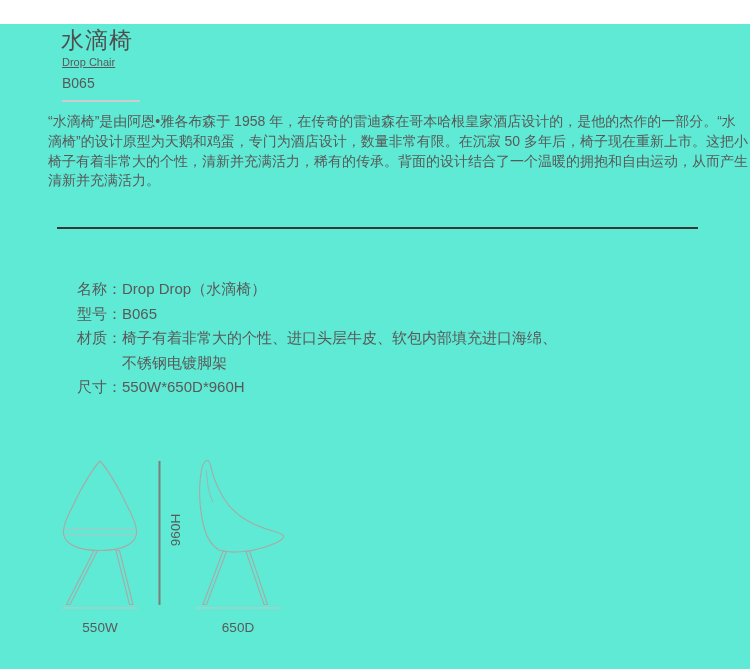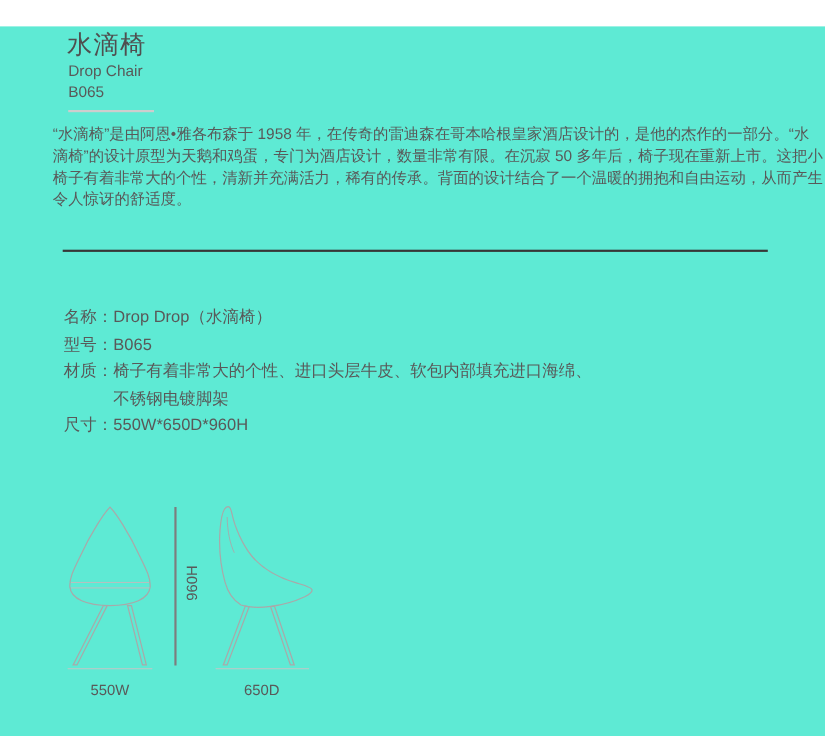--- a/index.html
+++ b/index.html
@@ -18,23 +18,24 @@
     left: 61px; top: 1px;
     font-size: 23px;
     letter-spacing: 1px;
     color: #4f4f4f;
     font-weight: 500;
     white-space: nowrap;
   }
   .product-name-en {
     position: absolute;
     left: 62px; top: 32px;
-    font-size: 14px;
+    font-size: 11px;
     color: #595959;
     white-space: nowrap;
+    text-decoration: underline;
   }
   .product-model {
     position: absolute;
     left: 62px; top: 51px;
     font-size: 14px;
     color: #595959;
     white-space: nowrap;
   }
   .title-underline {
     position: absolute;
@@ -52,21 +53,21 @@
   }
   .description .line { white-space: nowrap; }
   .section-divider {
     position: absolute;
     left: 57px; top: 203px;
     width: 641px; height: 2px;
     background: #373737;
   }
   .specs {
     position: absolute;
-    left: 58px; top: 253px;
+    left: 77px; top: 253px;
     width: 620px;
     font-size: 15px;
     line-height: 24.6px;
     color: #595959;
   }
   .spec-row { display: flex; align-items: flex-start; }
   .spec-label { flex: 0 0 auto; white-space: nowrap; }
   .spec-value { white-space: pre-line; }
   .diagram {
     position: absolute;
@@ -92,21 +93,21 @@
 
   <div class="page-title">水滴椅</div>
   <div class="product-name-en">Drop Chair</div>
   <div class="product-model">B065</div>
   <div class="title-underline"></div>
 
   <div class="description">
     <div class="line">“水滴椅”是由阿恩•雅各布森于 1958 年，在传奇的雷迪森在哥本哈根皇家酒店设计的，是他的杰作的一部分。“水</div>
     <div class="line">滴椅”的设计原型为天鹅和鸡蛋，专门为酒店设计，数量非常有限。在沉寂 50 多年后，椅子现在重新上市。这把小</div>
     <div class="line">椅子有着非常大的个性，清新并充满活力，稀有的传承。背面的设计结合了一个温暖的拥抱和自由运动，从而产生</div>
-    <div class="line">令人惊讶的舒适度。</div>
+    <div class="line">清新并充满活力。</div>
   </div>
 
   <div class="section-divider"></div>
 
   <div class="specs">
     <div class="spec-row">
       <span class="spec-label">名称：</span>
       <span class="spec-value">Drop Drop（水滴椅）</span>
     </div>
     <div class="spec-row">

